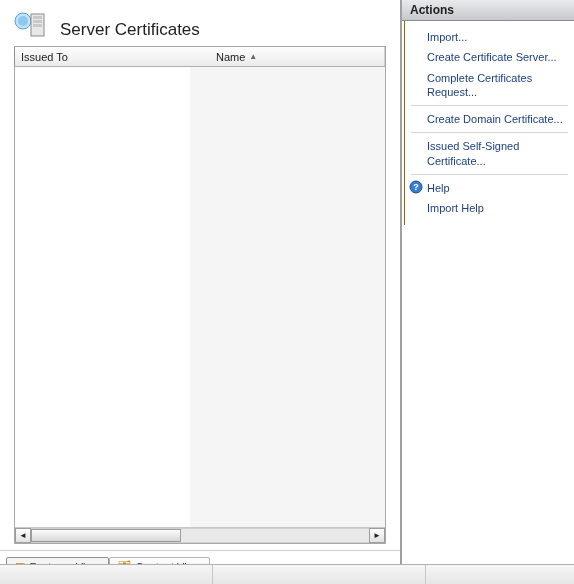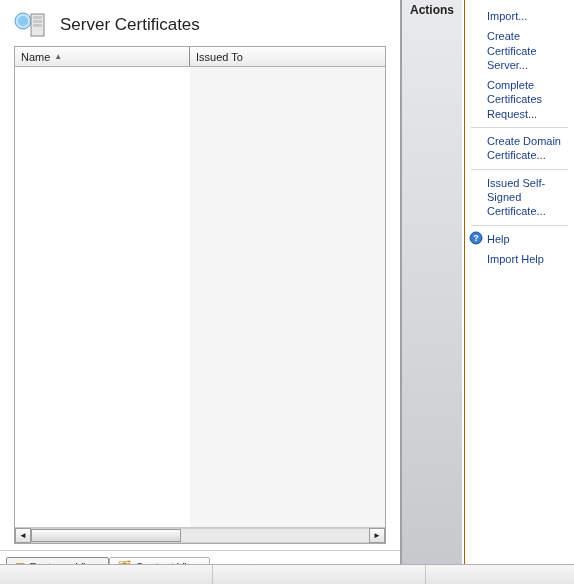--- a/index.html
+++ b/index.html
@@ -18,21 +18,21 @@
     }
     .main-pane {
       flex: 1;
       display: flex;
       flex-direction: column;
       border-right: 1px solid #a0a0a0;
       background: #ffffff;
     }
     .title-row {
       display: flex;
-      align-items: center;
+      align-items: flex-end;
       padding: 10px 14px 6px 14px;
       gap: 10px;
     }
     .title-icon { width: 36px; height: 30px; flex-shrink: 0; }
     .page-title {
       font-size: 17px;
       font-weight: 400;
       color: #222;
     }
     .page-desc {
@@ -145,21 +145,21 @@
     .view-tab.active {
       background: #f4f4f4;
       border-color: #8e8e8e;
     }
     .view-tab .vicon { font-size: 11px; color: #b8860b; }
     .actions-pane {
       width: 173px;
       background: #ffffff;
       border-left: 1px solid #a0a0a0;
       display: flex;
-      flex-direction: row;
+      flex-direction: column;
     }
     .actions-header {
       background: linear-gradient(#e9eaec, #c6c8cc);
       border-bottom: 1px solid #8a8c91;
       padding: 3px 8px;
       font-size: 12px;
       font-weight: bold;
       color: #222;
     }
     .actions-body {
@@ -216,26 +216,26 @@
         <rect x="17" y="4" width="13" height="22" fill="#e8e8e8" stroke="#8a8a8a"></rect>
         <rect x="19" y="6" width="9" height="3" fill="#c9c9c9"></rect>
         <rect x="19" y="10" width="9" height="3" fill="#c9c9c9"></rect>
         <rect x="19" y="14" width="9" height="3" fill="#c9c9c9"></rect>
       </svg>
       <div class="page-title">Server Certificates</div>
     </div>
 
     <div class="table-wrap">
       <div class="table-header">
+        <div class="col issued">
+          <span>Issued To</span>
+        </div>
         <div class="col name">
           <span>Name</span>
           <span class="sort-arrow">▲</span>
-        </div>
-        <div class="col issued">
-          <span>Issued To</span>
         </div>
       </div>
       <div class="table-body">
         <div class="shade"></div>
       </div>
       <div class="hscroll">
         <div class="arrow">◄</div>
         <div class="track">
           <div class="thumb"></div>
         </div>

